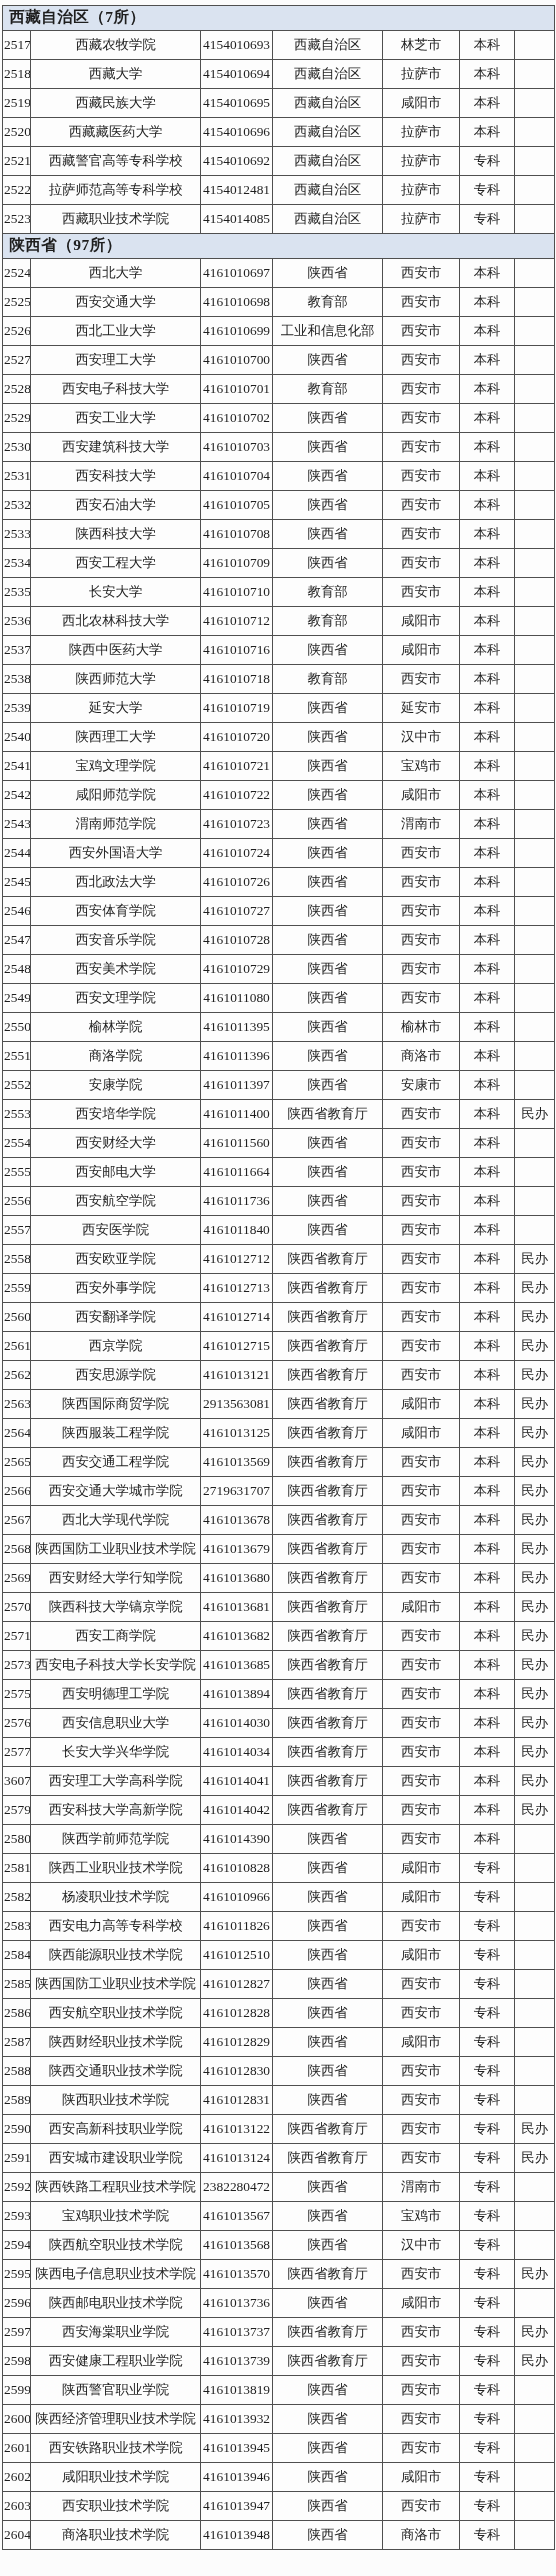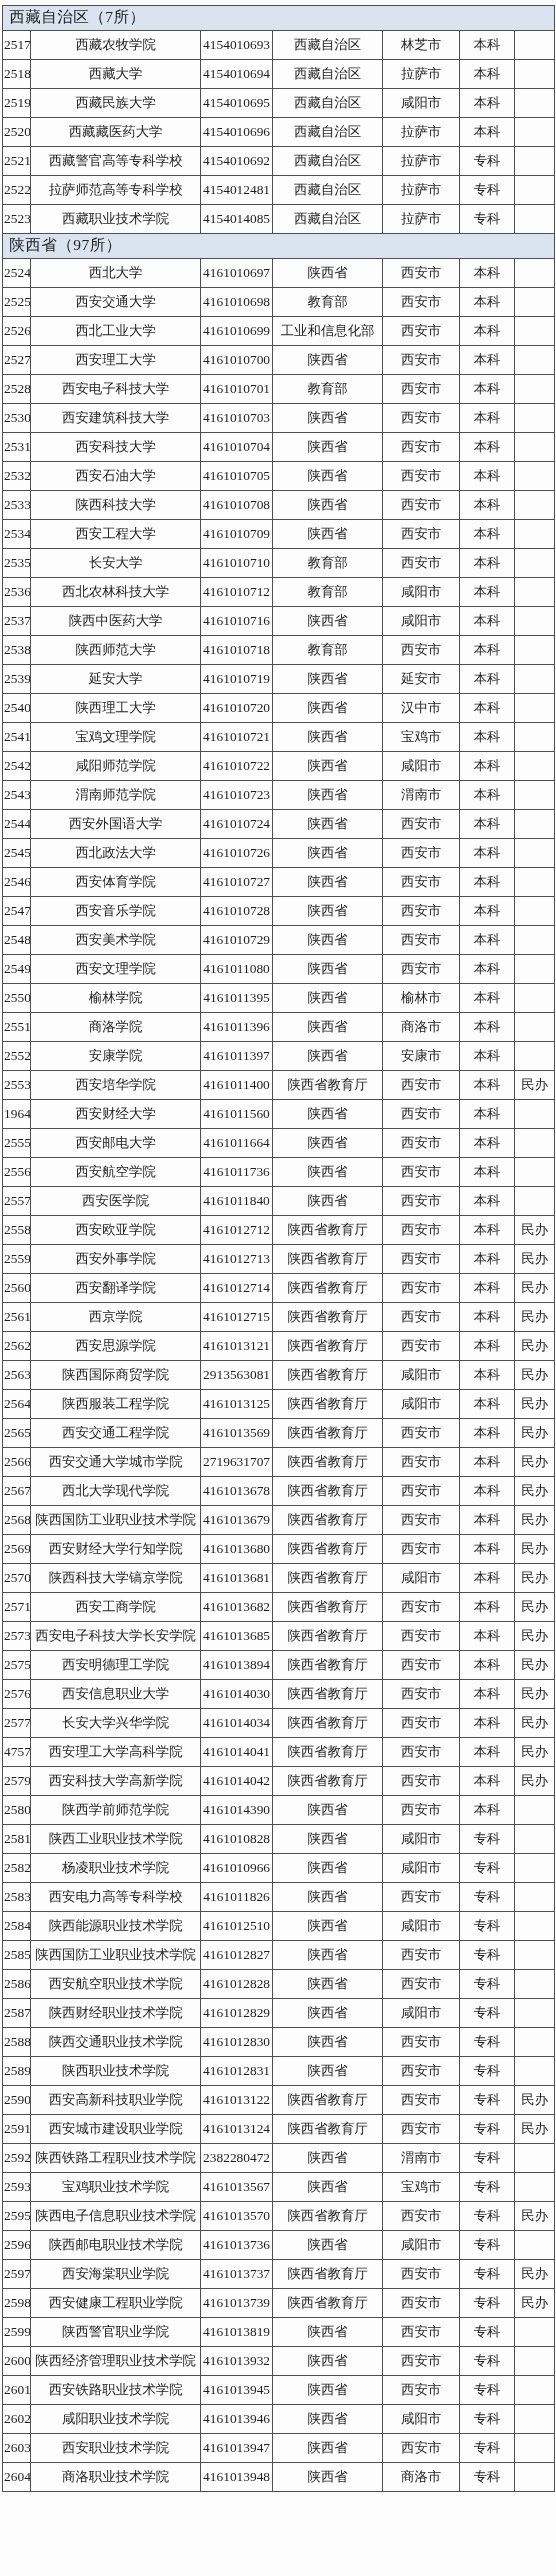--- a/index.html
+++ b/index.html
@@ -36,21 +36,21 @@
     text-align: center;
     vertical-align: middle;
     height: 28px;
     padding: 0 1px;
     overflow: hidden;
     white-space: nowrap;
   }
   table.univ td.section-header {
     background: var(--band, #dae3f0);
     text-align: left;
-    font-weight: normal;
+    font-weight: bold;
     font-size: 15.5px;
     height: 24px;
     padding-left: 6.2px;
     letter-spacing: 0.5px;
     margin-left: 36px;
   }
 </style>
 </head>
 <body>
 
@@ -174,20 +174,29 @@
         <tr>
           <td>2528</td>
           <td>西安电子科技大学</td>
           <td>4161010701</td>
           <td>教育部</td>
           <td>西安市</td>
           <td>本科</td>
           <td></td>
         </tr>
         <tr>
+          <td>2529</td>
+          <td>西安工业大学</td>
+          <td>4161010702</td>
+          <td>陕西省</td>
+          <td>西安市</td>
+          <td>本科</td>
+          <td></td>
+        </tr>
+        <tr>
           <td>2530</td>
           <td>西安建筑科技大学</td>
           <td>4161010703</td>
           <td>陕西省</td>
           <td>西安市</td>
           <td>本科</td>
           <td></td>
         </tr>
         <tr>
           <td>2531</td>
@@ -390,21 +399,21 @@
         <tr>
           <td>2553</td>
           <td>西安培华学院</td>
           <td>4161011400</td>
           <td>陕西省教育厅</td>
           <td>西安市</td>
           <td>本科</td>
           <td>民办</td>
         </tr>
         <tr>
-          <td>1964</td>
+          <td>2554</td>
           <td>西安财经大学</td>
           <td>4161011560</td>
           <td>陕西省</td>
           <td>西安市</td>
           <td>本科</td>
           <td></td>
         </tr>
         <tr>
           <td>2555</td>
           <td>西安邮电大学</td>
@@ -588,21 +597,21 @@
         <tr>
           <td>2577</td>
           <td>长安大学兴华学院</td>
           <td>4161014034</td>
           <td>陕西省教育厅</td>
           <td>西安市</td>
           <td>本科</td>
           <td>民办</td>
         </tr>
         <tr>
-          <td>4757</td>
+          <td>3607</td>
           <td>西安理工大学高科学院</td>
           <td>4161014041</td>
           <td>陕西省教育厅</td>
           <td>西安市</td>
           <td>本科</td>
           <td>民办</td>
         </tr>
         <tr>
           <td>2579</td>
           <td>西安科技大学高新学院</td>
@@ -728,20 +737,29 @@
           <td>渭南市</td>
           <td>专科</td>
           <td></td>
         </tr>
         <tr>
           <td>2593</td>
           <td>宝鸡职业技术学院</td>
           <td>4161013567</td>
           <td>陕西省</td>
           <td>宝鸡市</td>
+          <td>专科</td>
+          <td></td>
+        </tr>
+        <tr>
+          <td>2594</td>
+          <td>陕西航空职业技术学院</td>
+          <td>4161013568</td>
+          <td>陕西省</td>
+          <td>汉中市</td>
           <td>专科</td>
           <td></td>
         </tr>
         <tr>
           <td>2595</td>
           <td>陕西电子信息职业技术学院</td>
           <td>4161013570</td>
           <td>陕西省教育厅</td>
           <td>西安市</td>
           <td>专科</td>

